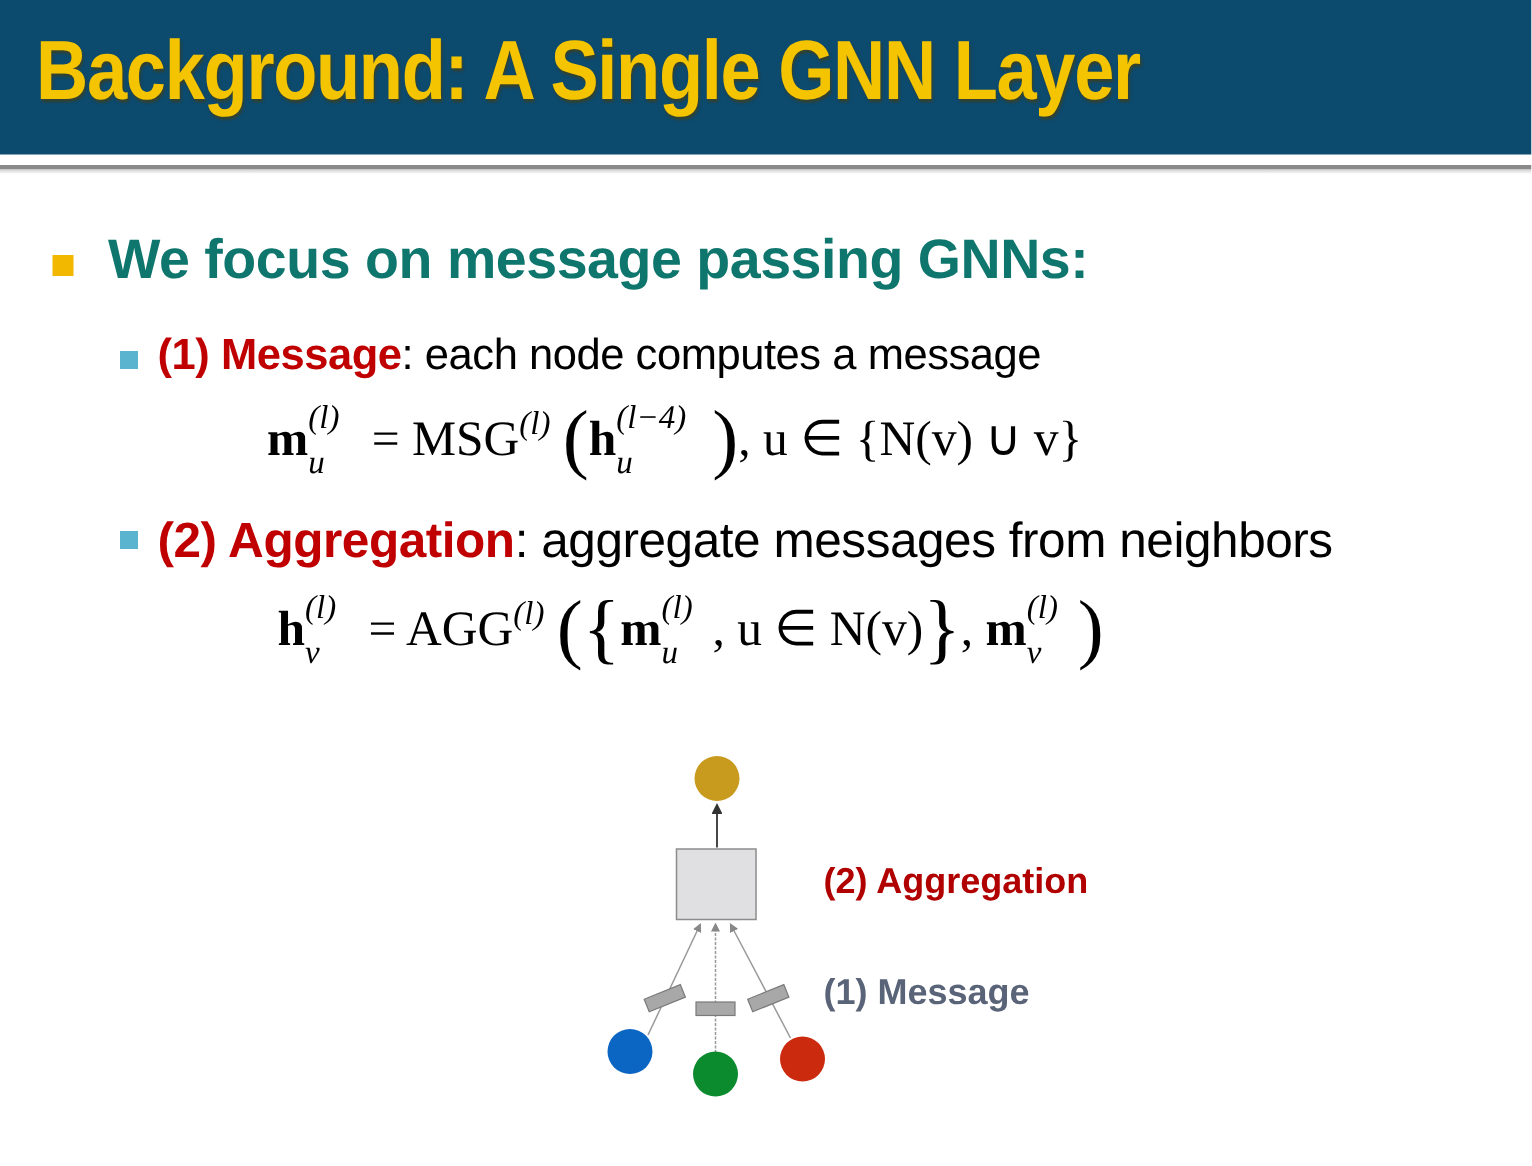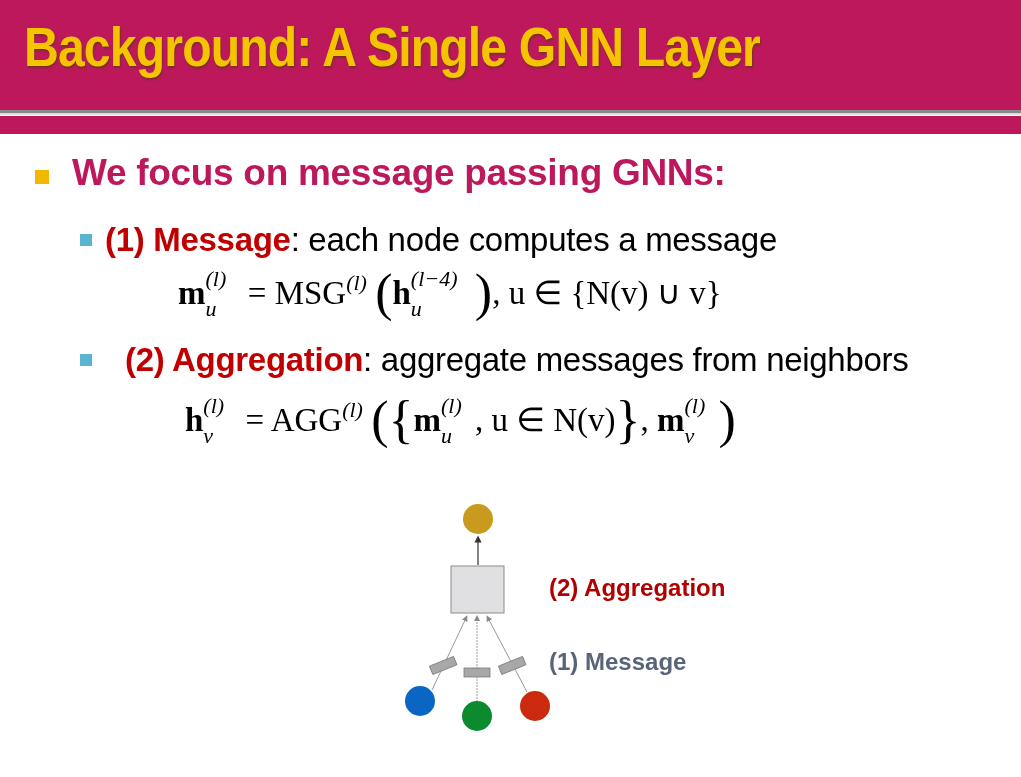--- a/index.html
+++ b/index.html
@@ -1,47 +1,47 @@
 <!DOCTYPE html>
 <html><head>
   <meta charset="utf-8">
   <style>
     html, body { margin: 0; padding: 0; }
     body {
       width: 1021px; height: 777px; background: #ffffff; position: relative; overflow: hidden;
       font-family: "Liberation Sans", sans-serif;
     }
     .header {
-      position: absolute; left: 0; top: 0; width: 1021px; height: 134px; background: #be185d;
+      position: absolute; left: 0; top: 0; width: 1021px; height: 103px; background: #0c4a6e;
     }
     .title {
       position: absolute; left: 24px; top: 14px; margin: 0;
       font-family: "Liberation Sans", sans-serif; font-weight: bold; font-size: 56px;
       color: #f5c400; letter-spacing: -1px; transform: scaleX(0.86); transform-origin: left top;
       white-space: nowrap; text-shadow: 1px 2px 2px rgba(80,60,0,0.6);
     }
     .sep1 { position: absolute; left: 0; top: 110px; width: 1021px; height: 3px; background: #8a8a8a; }
     .sep2 { position: absolute; left: 0; top: 113px; width: 1021px; height: 3px; background: linear-gradient(#cfcfcf, #ffffff); }
 
     .bullet-sq { position: absolute; width: 14px; height: 14px; }
     .b1 { left: 35px; top: 170px; background: #f2b800; }
     .b2 { left: 80px; top: 234px; width: 12px; height: 12px; background: #5ab4d0; }
     .b3 { left: 80px; top: 354px; width: 12px; height: 12px; background: #5ab4d0; }
 
     .l1 {
-      position: absolute; left: 72px; top: 152px; font-size: 37px; font-weight: bold; color: #be185d;
+      position: absolute; left: 72px; top: 152px; font-size: 37px; font-weight: bold; color: #0f766e;
       font-family: "Liberation Sans", sans-serif; white-space: nowrap; letter-spacing: -0.3px;
     }
     .l2 {
-      position: absolute; left: 105px; top: 221px; font-size: 33px; color: #000;
+      position: absolute; left: 105px; top: 221px; font-size: 29px; color: #000;
       font-family: "Liberation Sans", sans-serif; white-space: nowrap; letter-spacing: -0.3px;
     }
     .l3 {
       position: absolute; left: 105px; top: 341px; font-size: 33px; color: #000;
-      font-family: "Liberation Sans", sans-serif; white-space: nowrap; letter-spacing: -0.3px; margin-left: 20px;
+      font-family: "Liberation Sans", sans-serif; white-space: nowrap; letter-spacing: -0.3px;
     }
     .hl { color: #c00000; font-weight: bold; }
 
     .formula {
       position: absolute; font-family: "Liberation Serif", serif; font-size: 33px; color: #000;
       white-space: nowrap;
     }
     .f1 { left: 178px; top: 263px; }
     .f2 { left: 185px; top: 390px; }
     .formula .bf { font-weight: bold; }

